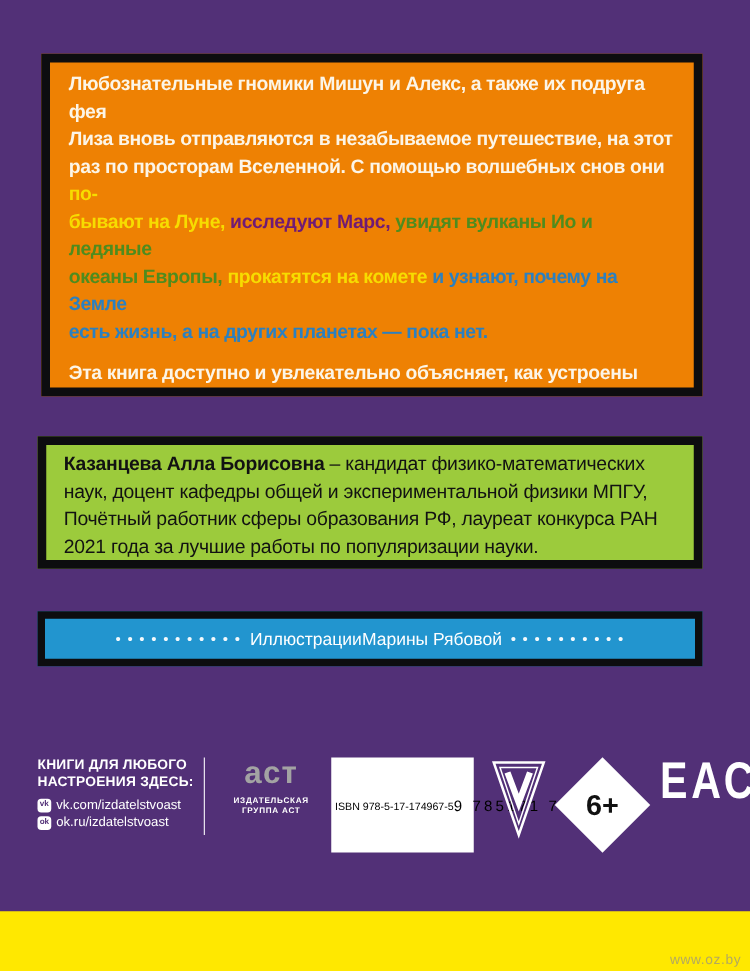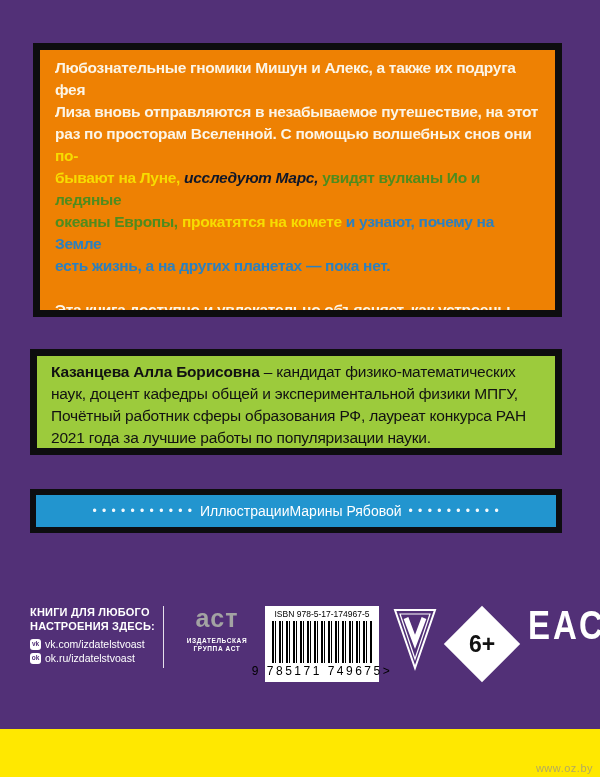--- a/index.html
+++ b/index.html
@@ -21,24 +21,24 @@
   .synopsis{
     position:absolute;left:33px;top:43px;width:529px;height:274px;
     box-sizing:border-box;border:7px solid #0d0d0f;background:#EE8103;
     padding:7px 15px;overflow:hidden;
   }
   .synopsis p{
     margin:0;white-space:pre-line;
     font-size:15.5px;line-height:22px;font-weight:bold;letter-spacing:-0.3px;
     color:#FCF5E7;
   }
-  .synopsis p.first{margin-bottom:22px;}
+  .synopsis p.first{margin-bottom:11px;}
   .seg-white{color:#FCF5E7;}
   .seg-yellow{color:#F7DC00;}
-  .seg-purple{color:#0f172a;font-style:italic;}
+  .seg-purple{color:#701a75;}
   .seg-green{color:#4E8C1E;}
   .seg-blue{color:#2B80C0;}
   .seg-bold{font-weight:bold;}
 
   
   .author-box{
     position:absolute;left:30px;top:349px;width:532px;height:106px;
     box-sizing:border-box;border:7px solid #0d0d0f;background:#9CCB3C;
     padding:5px 14px;overflow:hidden;
   }
@@ -81,21 +81,21 @@
     letter-spacing:1px;position:relative;display:inline-block;
   }
   .ast-caption{
     margin-top:6px;font-size:6.5px;font-weight:bold;letter-spacing:.6px;
     line-height:8px;white-space:pre-line;
   }
 
   .barcode-box{
     width:114px;height:76px;flex:none;background:#fff;color:#000;
     box-sizing:border-box;padding:3px 3px 2px;margin-left:6px;
-    display:flex;flex-direction:column;align-items:center;
+    display:flex;align-items:center;
   }
   .isbn-text{font-size:8.5px;letter-spacing:0;white-space:nowrap;}
   .bars{
     width:100px;height:42px;margin-top:2px;
     background:repeating-linear-gradient(90deg,
       #000 0 2px,#fff 2px 3px,#000 3px 4px,#fff 4px 7px,
       #000 7px 9px,#fff 9px 10px,#000 10px 11px,#fff 11px 14px);
   }
   .digits{font-size:12px;letter-spacing:2.5px;white-space:nowrap;margin-top:1px;}
 

